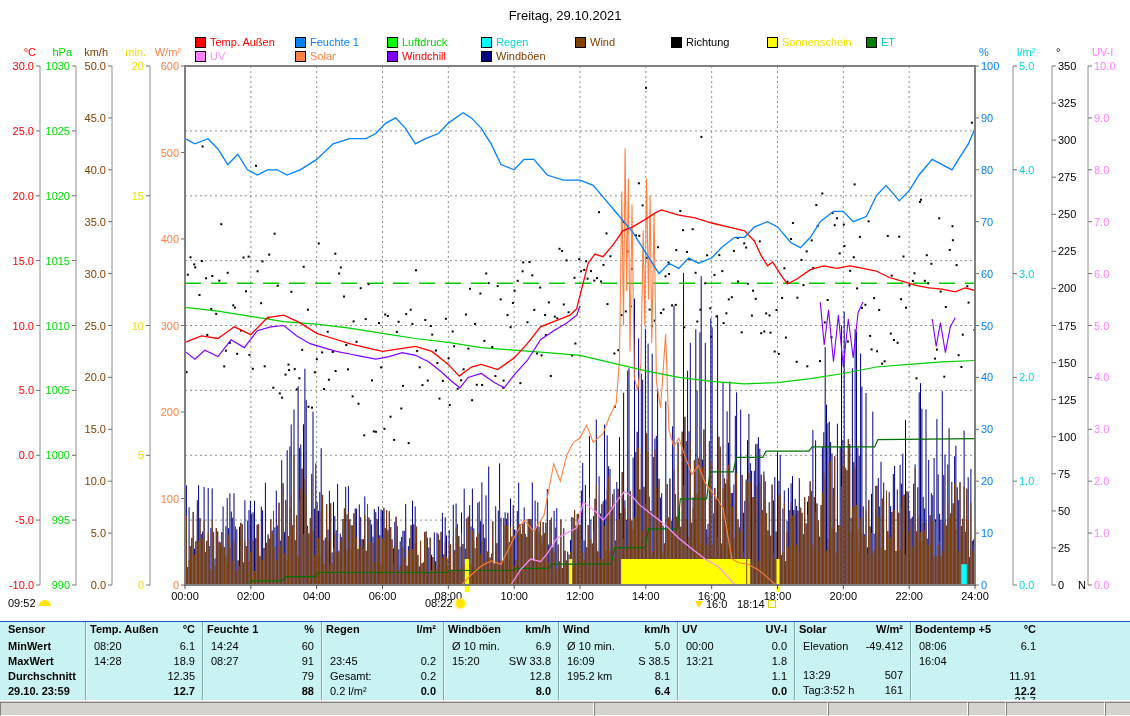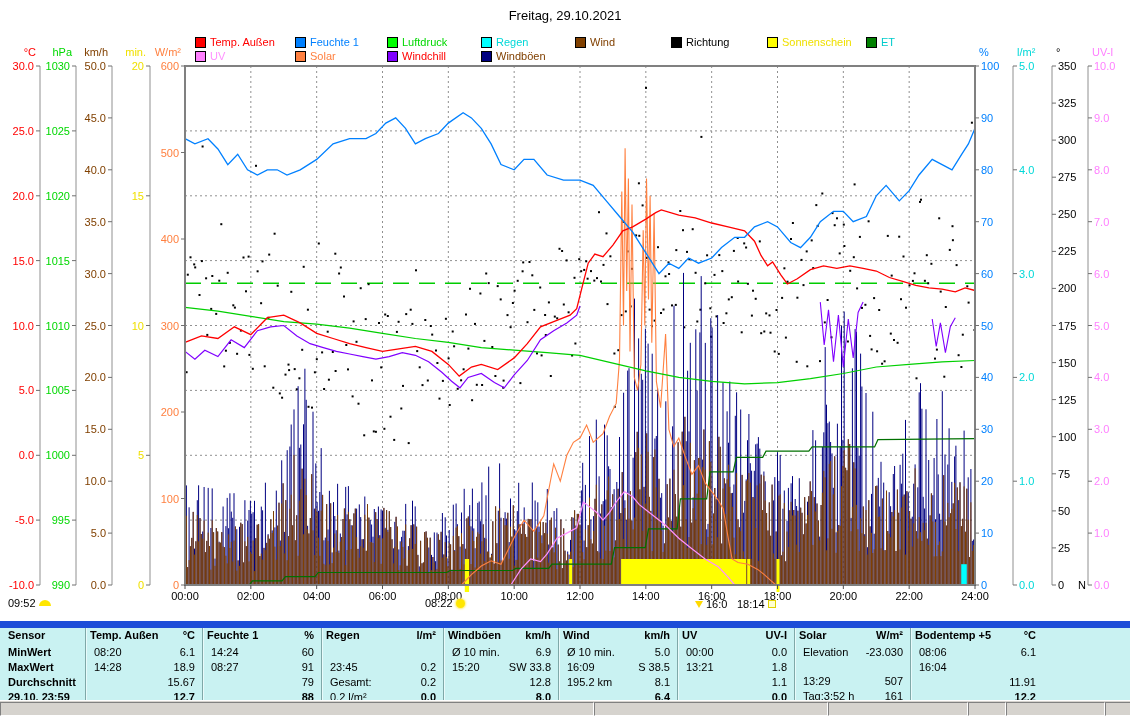--- a/index.html
+++ b/index.html
@@ -12,21 +12,21 @@
   .swatch{width:9px;height:9px;border:1px solid #000;flex:0 0 auto;}
   #chart-svg{position:absolute;top:0;left:0;}
   #chart-svg text{font-family:"Liberation Sans",sans-serif;font-size:11px;}
   .marker{position:absolute;display:flex;align-items:center;gap:3px;font-size:11px;color:#000;}
   .half-sun{width:12px;height:6px;background:#FFE600;border-radius:6px 6px 0 0;}
   .sun{width:9px;height:9px;background:#FFE600;border-radius:50%;box-shadow:0 0 2px 1px #ffef70;}
   .arr-down{width:0;height:0;border-left:4px solid transparent;border-right:4px solid transparent;
             border-top:7px solid #FFD900;}
   .sq{width:6px;height:6px;border:1px solid #E0D200;background:#ffffd0;}
   #stat-table{position:absolute;left:0;top:621px;width:1130px;height:79px;background:#C9F2F2;
-              border-top:7px solid #1d4ed8;font-size:11px;color:#000;}
+              border-top:1px solid #1d4ed8;font-size:11px;color:#000;}
   .tcol{position:absolute;top:0;height:79px;}
   .tcol.sep{border-left:1px solid #7FA8A8;box-shadow:inset 1px 0 0 #E8FBFB;}
   .trow{position:relative;}
   .trow .lt{position:absolute;left:8px;top:1px;white-space:nowrap;}
   .trow .rt{position:absolute;top:1px;text-align:right;white-space:nowrap;}
   .b{font-weight:bold;}
   #statusbar{position:absolute;left:0;top:700px;width:1130px;height:16px;background:#D6D3CE;
              border-top:1px solid #fff;}
   .sseg{position:absolute;top:1px;height:12px;border:1px solid;
         border-color:#808080 #ffffff #ffffff #808080;background:#D6D3CE;}
@@ -1871,21 +1871,21 @@
         <div class="trow" style="height: 15px;">
           <span class="lt">08:20</span>
           <span class="rt" style="right: 8px;">6.1</span>
         </div>
         <div class="trow" style="height: 15px;">
           <span class="lt">14:28</span>
           <span class="rt" style="right: 8px;">18.9</span>
         </div>
         <div class="trow" style="height: 15px;">
           <span class="lt"></span>
-          <span class="rt" style="right: 8px;">15.67</span>
+          <span class="rt" style="right: 8px;">12.35</span>
         </div>
         <div class="trow" style="height: 17px;">
           <span class="lt"></span>
           <span class="rt b" style="right: 8px;">12.7</span>
         </div>
       </div>
       <div class="tcol sep" style="left: 202px; width: 119px;">
         <div class="trow" style="height: 17px;">
           <span class="lt b" style="left: 4px;">Feuchte 1</span>
           <span class="rt b" style="right: 8px;">%</span>
@@ -1995,21 +1995,21 @@
           <span class="rt b" style="right: 8px;">0.0</span>
         </div>
       </div>
       <div class="tcol sep" style="left: 794px; width: 116px;">
         <div class="trow" style="height: 17px;">
           <span class="lt b" style="left: 4px;">Solar</span>
           <span class="rt b" style="right: 8px;">W/m²</span>
         </div>
         <div class="trow" style="height: 15px;">
           <span class="lt">Elevation</span>
-          <span class="rt" style="right: 8px;">-23.030</span>
+          <span class="rt" style="right: 8px;">-49.412</span>
         </div>
         <div class="trow" style="height: 15px; margin-top: 14px;">
           <span class="lt">13:29</span>
           <span class="rt" style="right: 8px;">507</span>
         </div>
         <div class="trow" style="height: 15px;">
           <span class="lt">Tag:3:52 h</span>
           <span class="rt" style="right: 8px;">161</span>
         </div>
         <div class="trow" style="height: 17px;">

